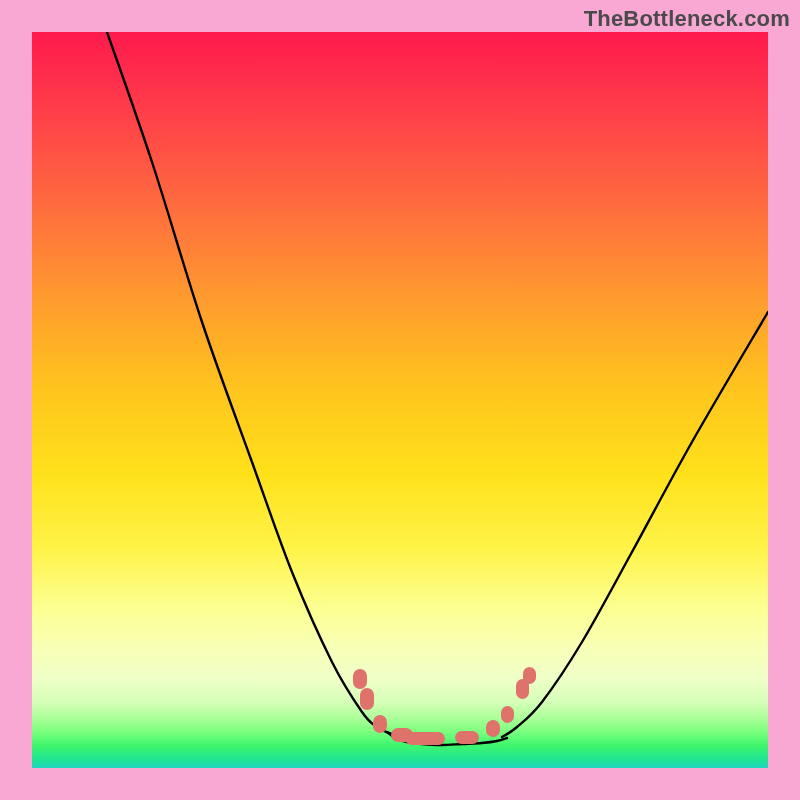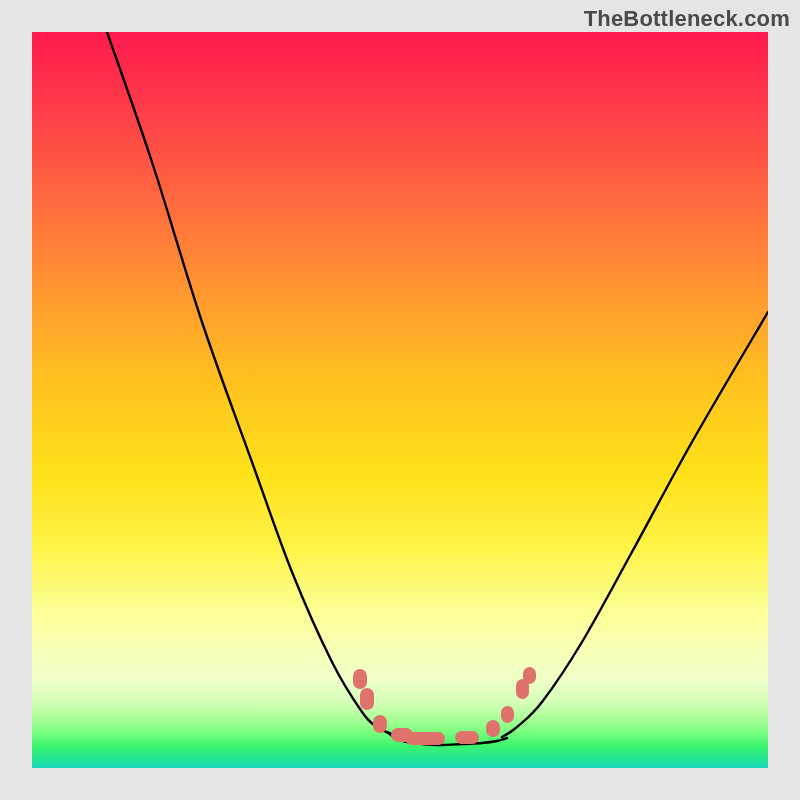--- a/index.html
+++ b/index.html
@@ -10,21 +10,21 @@
     background: #000;
     overflow: hidden;
     font-family: Arial, Helvetica, sans-serif;
   }
   .frame {
     position: absolute;
     top: 0;
     left: 0;
     width: 800px;
     height: 800px;
-    background: #e5e5e5;
+    background: #f9a8d4;
   }
   .plot {
     position: absolute;
     top: 32px;
     left: 32px;
     width: 736px;
     height: 736px;
     background: linear-gradient(
       to bottom,
       #ff1a4d 0%,

